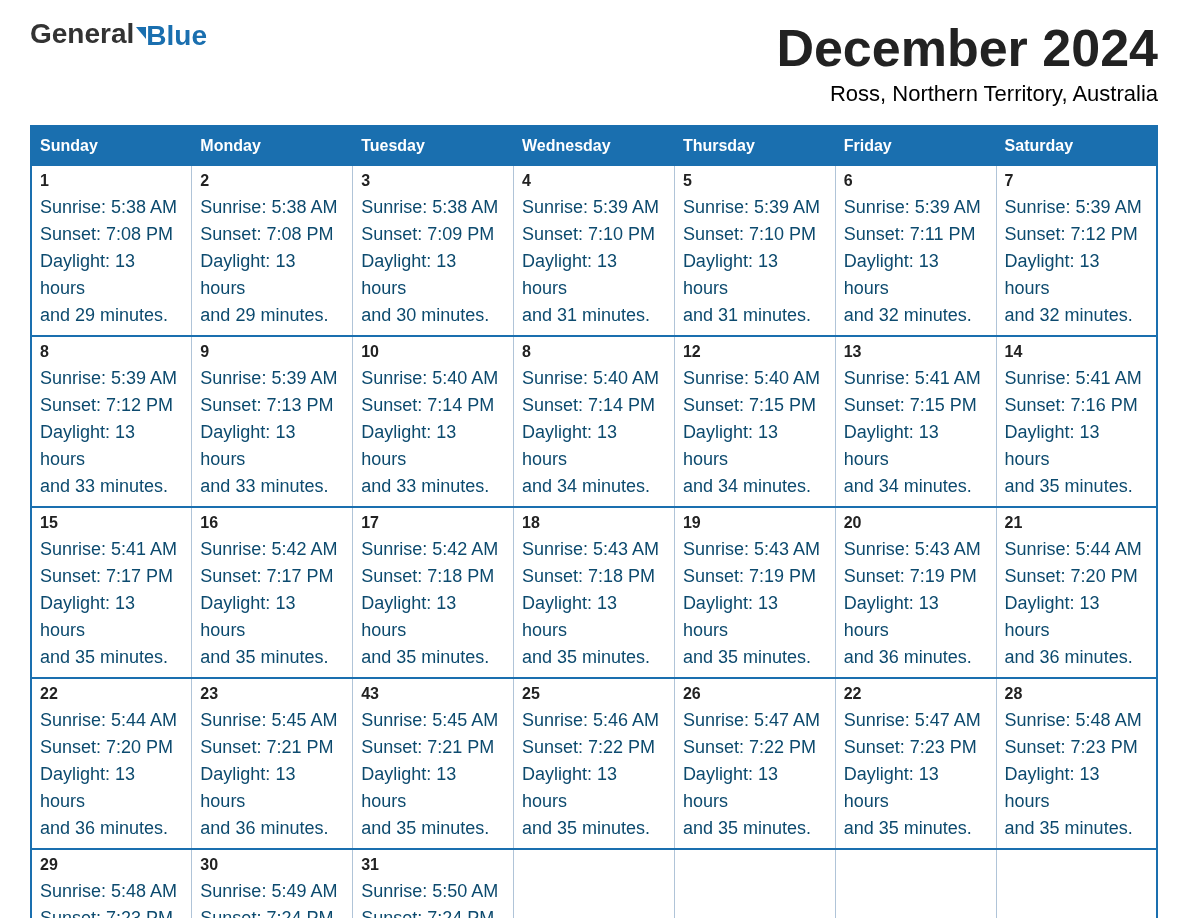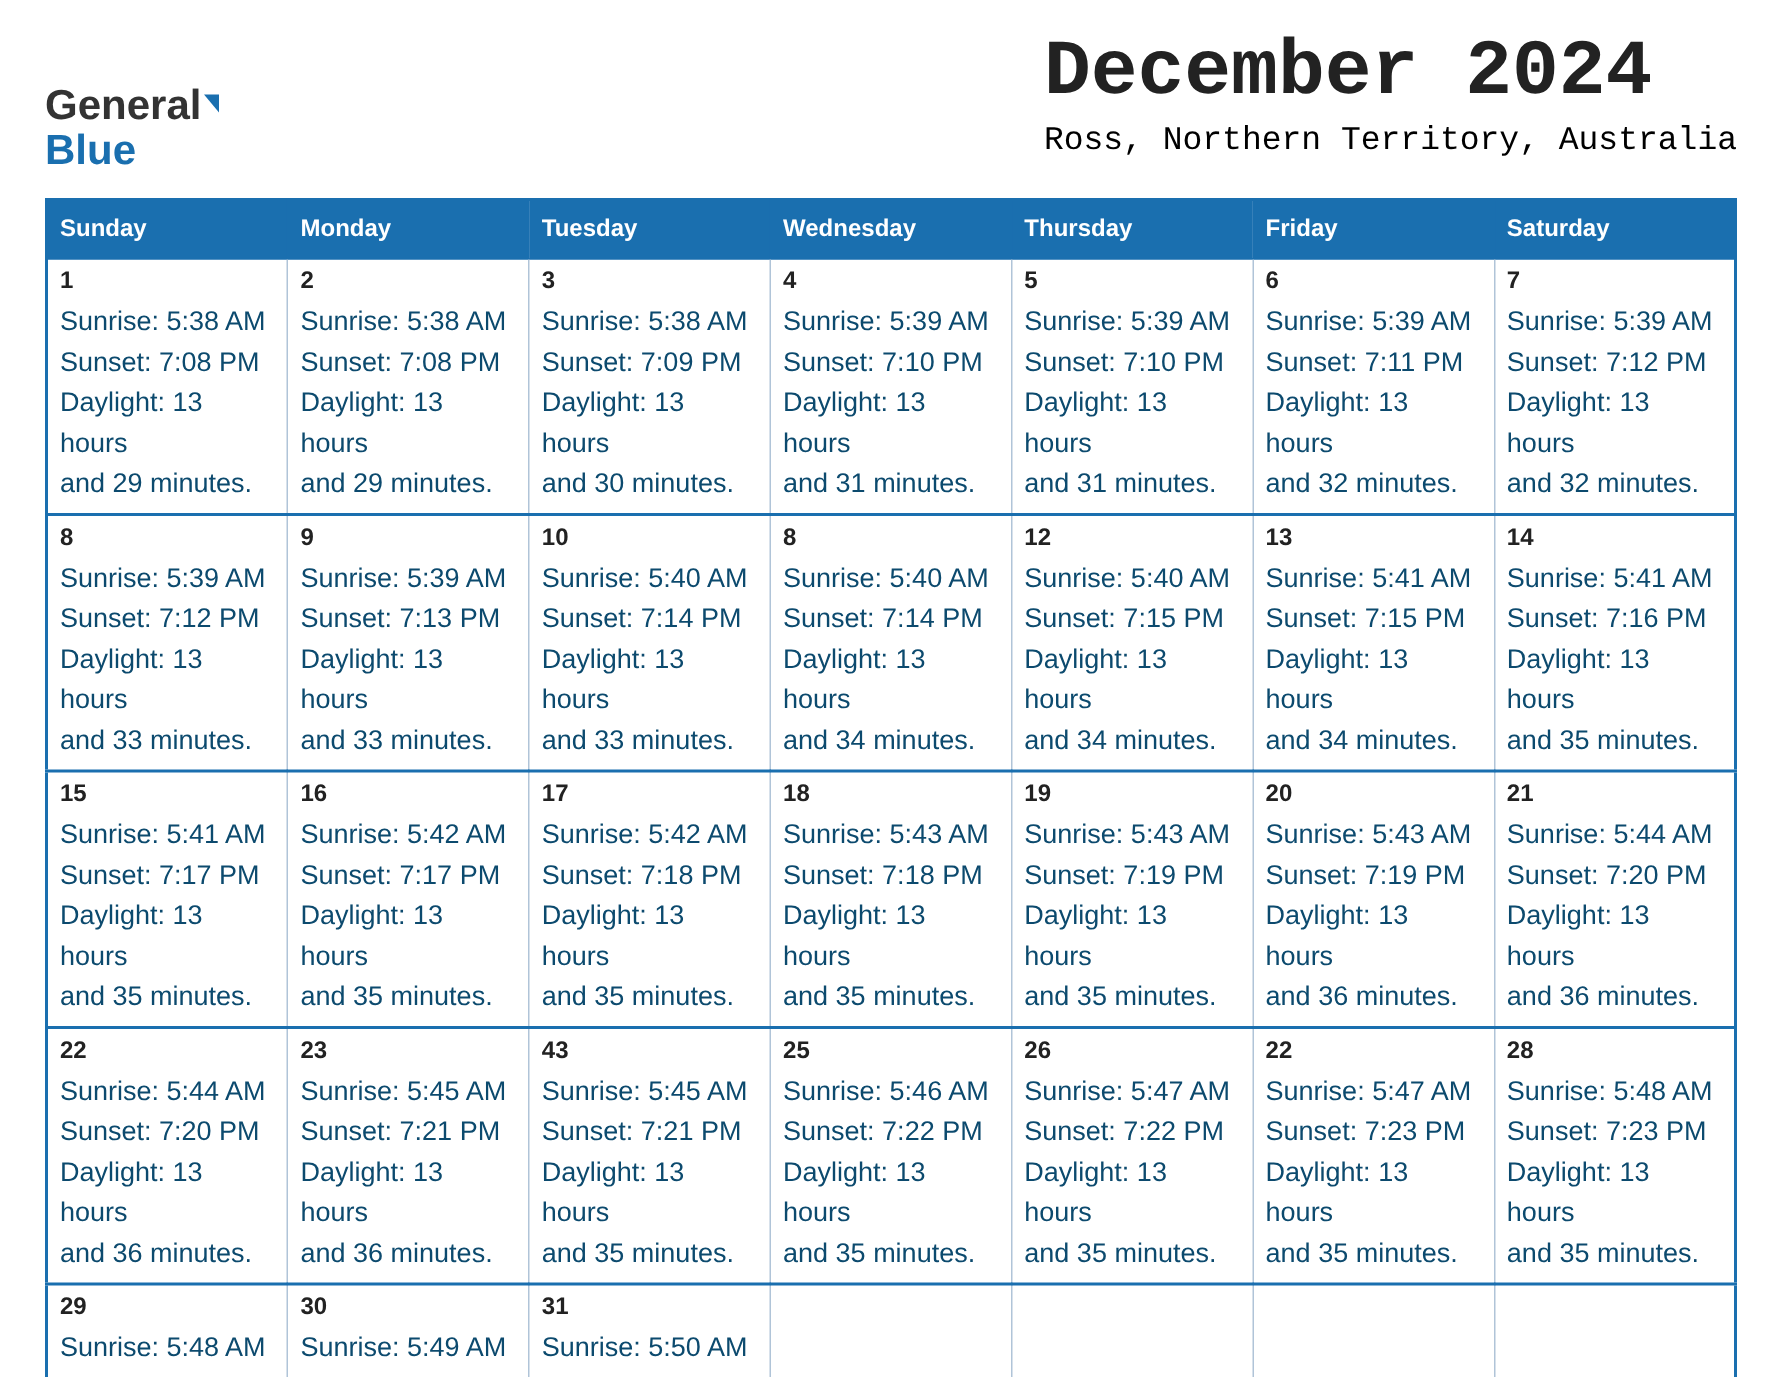--- a/index.html
+++ b/index.html
@@ -11,23 +11,22 @@
       padding: 20px 30px;
     }
     .header-area {
       display: flex;
       justify-content: space-between;
       align-items: flex-start;
       margin-bottom: 18px;
     }
     .logo {
       display: flex;
-      flex-direction: column;
+      flex-direction: row;
       align-items: flex-start;
-      margin-top: 36px;
     }
     .logo-text {
       font-size: 28px;
       font-weight: bold;
       color: #333;
       line-height: 1;
     }
     .logo-triangle {
       display: inline-block;
       width: 0;
@@ -41,22 +40,21 @@
       top: -3px;
     }
     .logo-blue-line {
       color: #1a6faf;
       font-size: 28px;
       font-weight: bold;
       line-height: 1;
       margin-top: 2px;
     }
     .title-area {
-      text-align: left;
-      font-family: Liberation Mono, monospace;
+      text-align: right;
     }
     .month-title {
       font-size: 52px;
       font-weight: bold;
       color: #222;
       line-height: 1.1;
     }
     .location-title {
       font-size: 22px;
       color: #000000;

